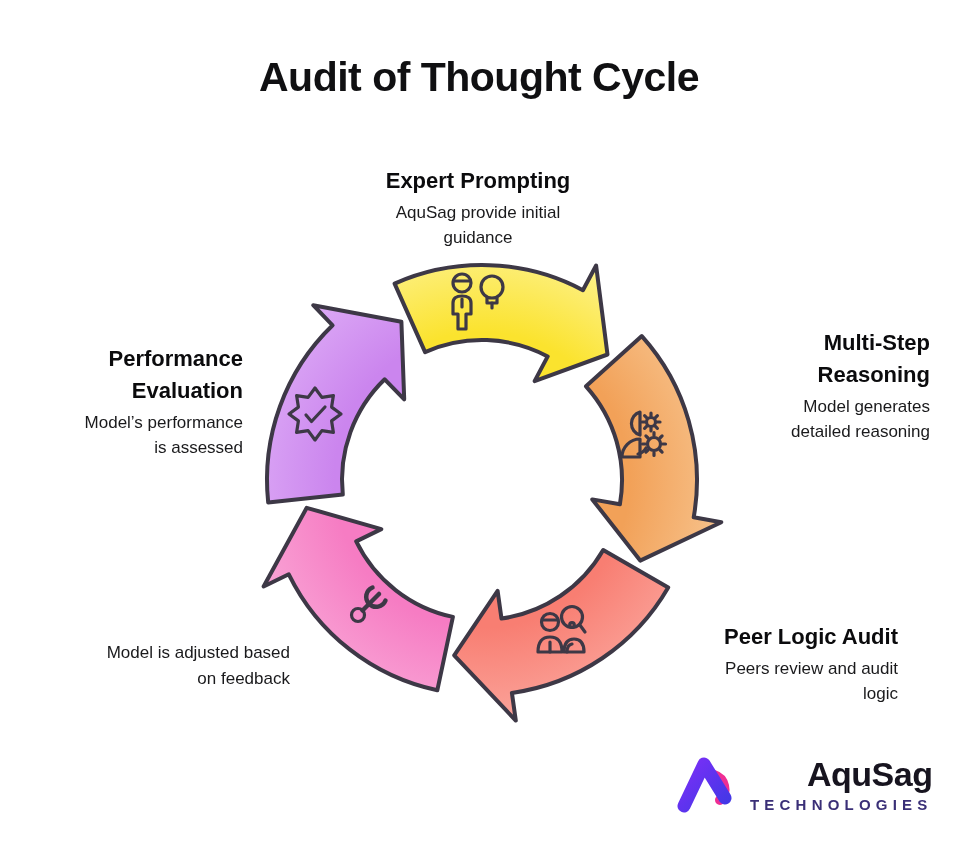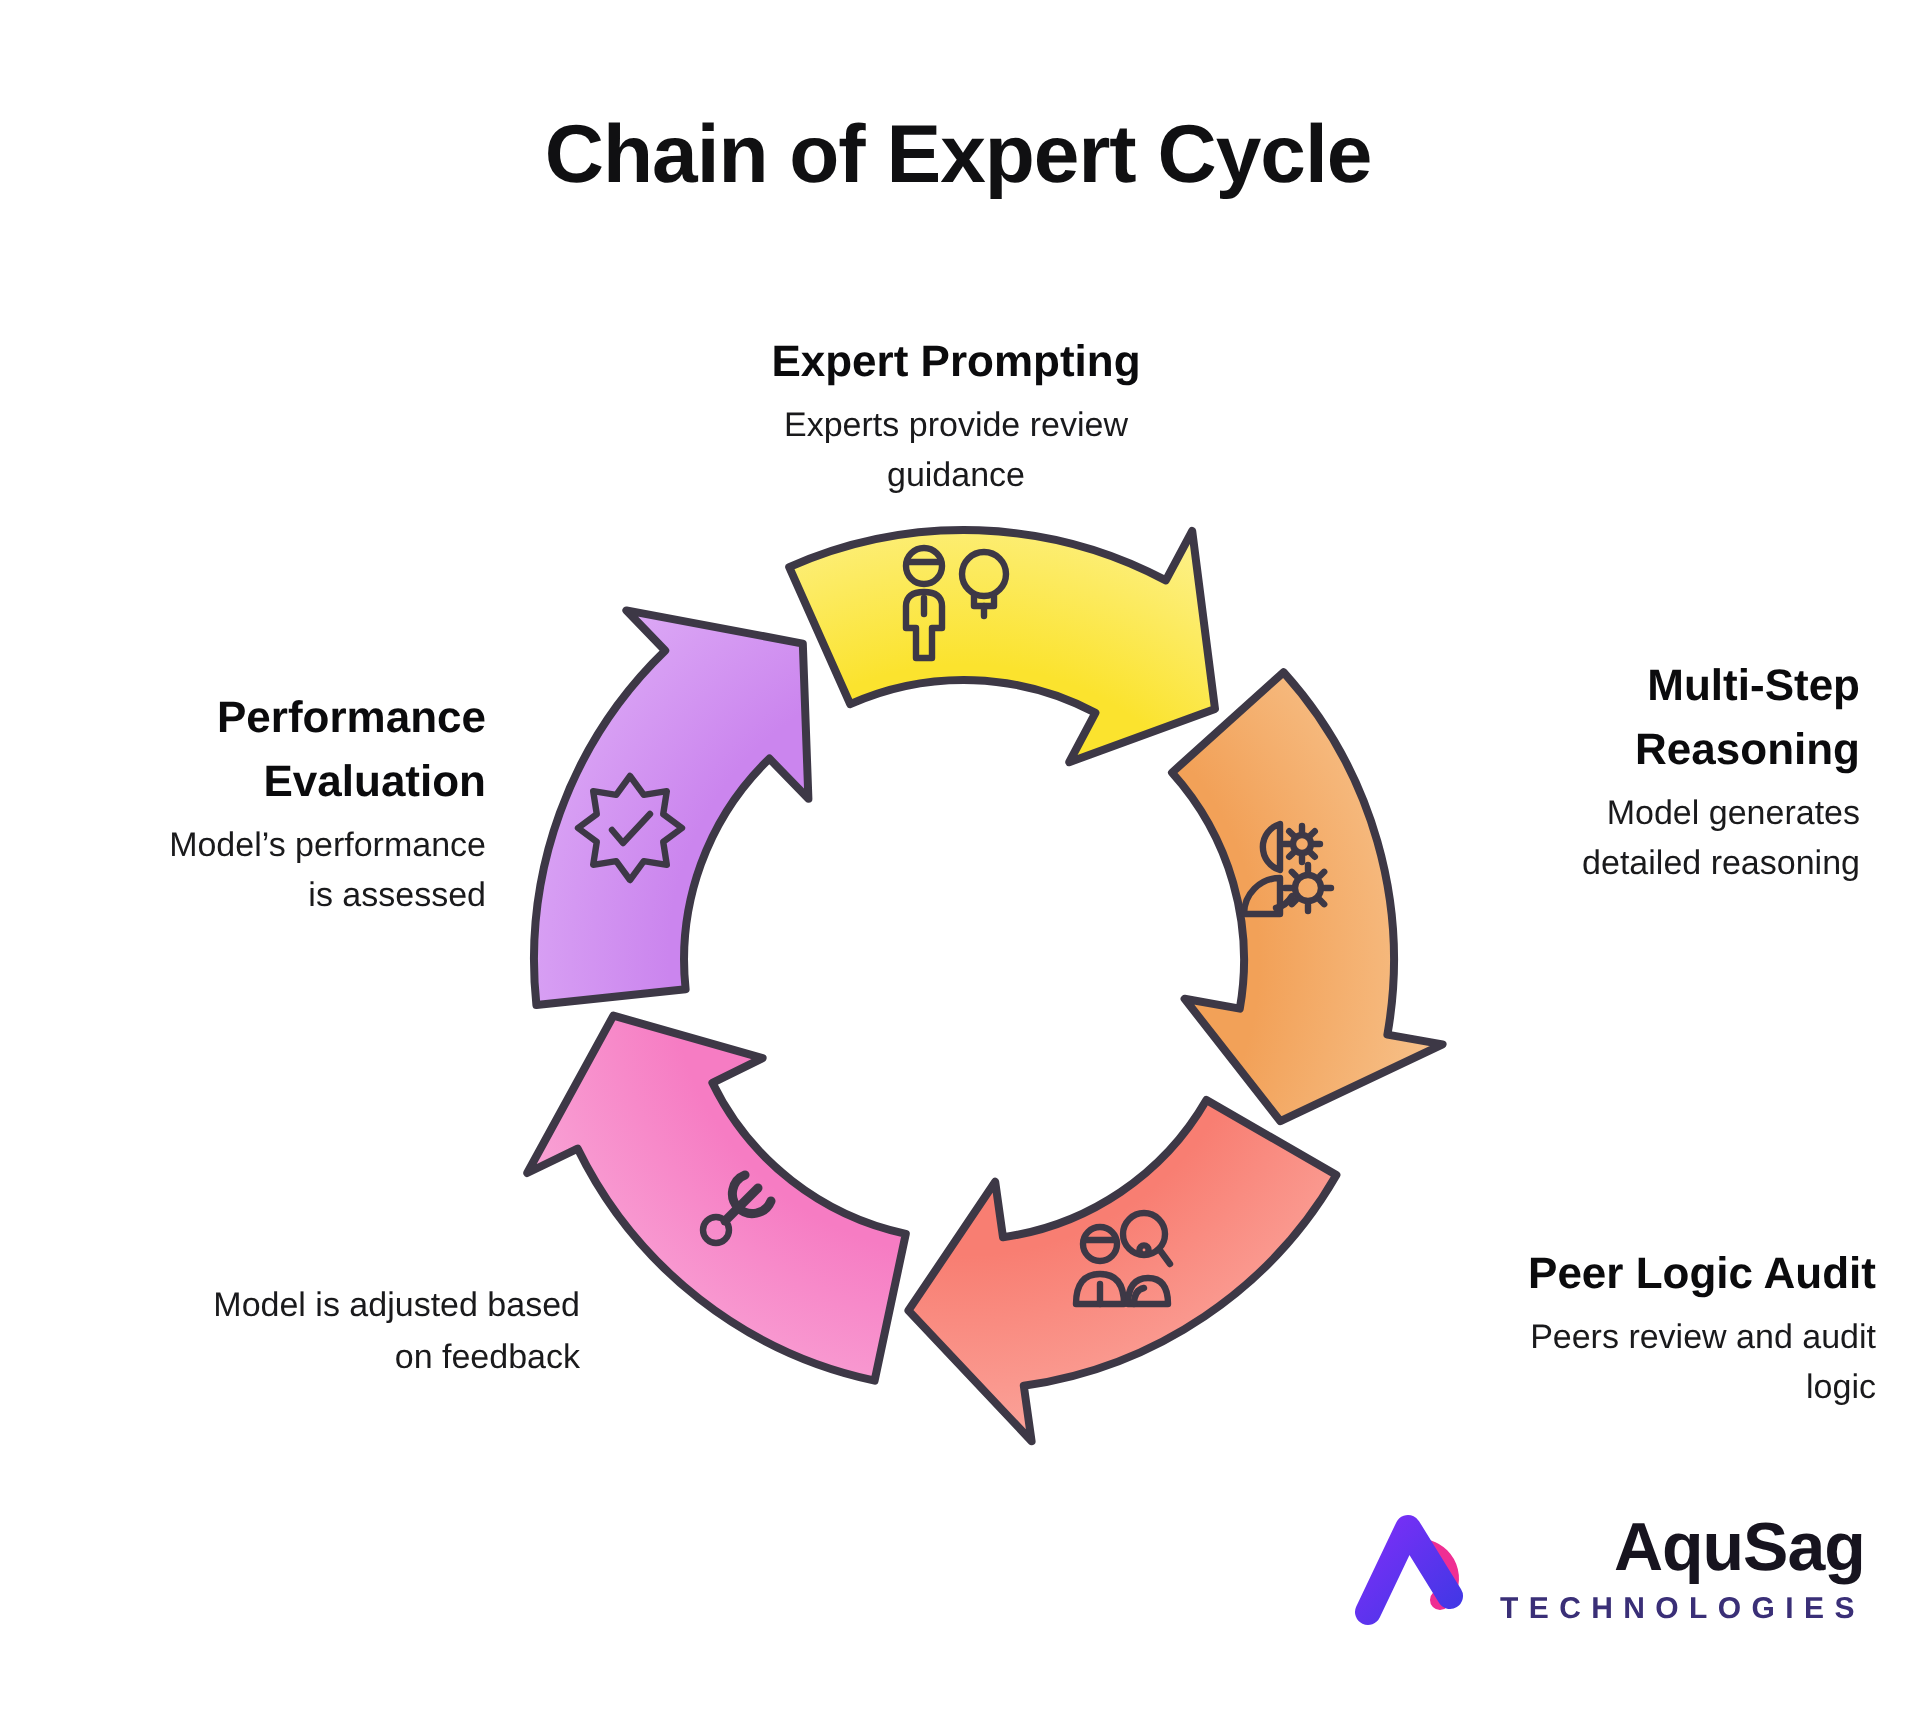--- a/index.html
+++ b/index.html
@@ -20,35 +20,35 @@
     margin:0;font-size:22px;font-weight:700;line-height:1.45;color:#0b0b0d;white-space:pre-line;
   }
   .stage-label p{
     margin:3px 0 0;font-size:17px;line-height:1.5;color:#1a1a1c;white-space:pre-line;font-weight:400;
   }
   .label-center{text-align:center;}
   .label-left{text-align:right;}
   .label-right{text-align:right;}
   .pos-expert{left:478px;top:165px;transform:translateX(-50%);width:260px;}
   .pos-multistep{left:710px;top:327px;width:220px;}
-  .pos-peer{left:658px;top:621px;width:240px;margin-left:40px;}
+  .pos-peer{left:658px;top:621px;width:240px;}
   .pos-finetune{right:668px;top:637px;width:250px;}
   .pos-performance{right:715px;top:343px;width:230px;}
   .logo{position:absolute;left:671px;top:749px;display:flex;align-items:center;gap:7px;}
   .logo-mark{display:block;}
   .logo-text{display:flex;flex-direction:column;justify-content:center;align-items:flex-end;}
   .logo-brand{font-size:34px;font-weight:700;color:#17141f;line-height:1.05;letter-spacing:-0.5px;}
   .logo-tagline{font-size:15px;font-weight:700;letter-spacing:5.2px;color:#3a2f77;margin-top:3px;}
 </style>
 </head>
 <body>
 
 <div class="canvas">
 
-  <div class="main-title">Chain of Expert Cycle</div>
+  <div class="main-title">Audit of Thought Cycle</div>
 
   <svg class="cycle-svg" width="958" height="867" viewBox="0 0 958 867" xmlns="http://www.w3.org/2000/svg">
     <defs>
       <radialGradient id="g0" gradientUnits="userSpaceOnUse" cx="482" cy="480" r="246">
         <stop offset="0.60" stop-color="#FBE32E"></stop>
         <stop offset="1" stop-color="#FDF291"></stop>
       </radialGradient>
       <radialGradient id="g1" gradientUnits="userSpaceOnUse" cx="482" cy="480" r="246">
         <stop offset="0.60" stop-color="#F2A158"></stop>
         <stop offset="1" stop-color="#F7C38D"></stop>
@@ -112,21 +112,21 @@
     </g>
 
     <g class="icon" transform="translate(315,414)">
       <polygon points="26,0 16.6,6.9 18.4,18.4 6.9,16.6 0,26 -6.9,16.6 -18.4,18.4 -16.6,6.9 -26,0 -16.6,-6.9 -18.4,-18.4 -6.9,-16.6 0,-26 6.9,-16.6 18.4,-18.4 16.6,-6.9"></polygon>
       <polyline points="-9,1 -3.5,7.5 10,-7"></polyline>
     </g>
   </svg>
 
   <div class="stage-label label-center pos-expert">
     <h2>Expert Prompting</h2>
-    <p>Experts provide review
+    <p>AquSag provide initial
 guidance</p>
   </div>
 
   <div class="stage-label label-left pos-multistep">
     <h2>Multi-Step
 Reasoning</h2>
     <p>Model generates
 detailed reasoning</p>
   </div>
 

